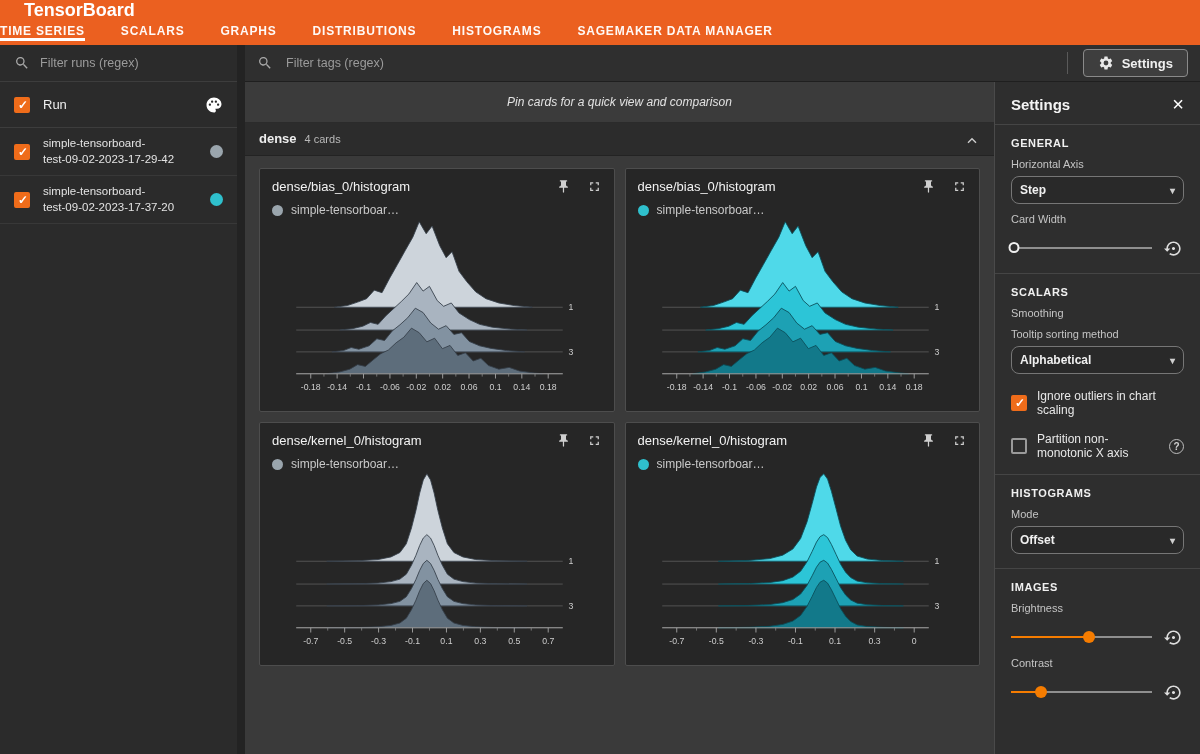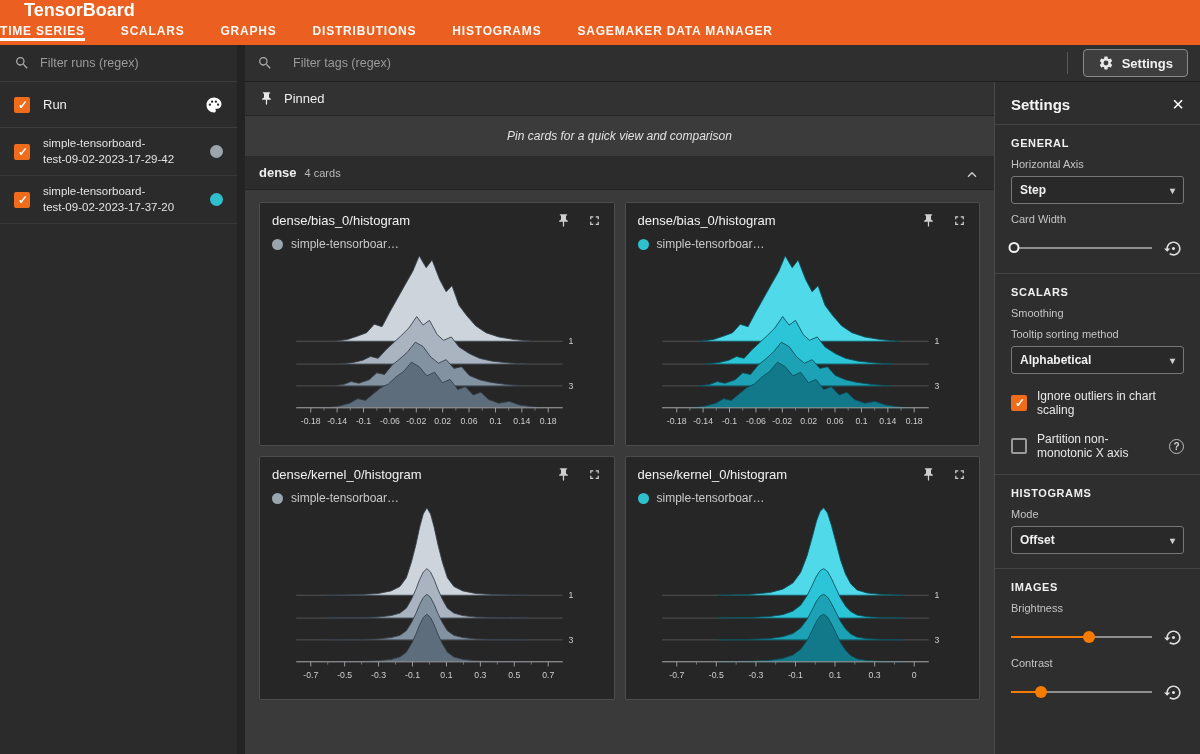--- a/index.html
+++ b/index.html
@@ -38,21 +38,21 @@
   .run-name { font-size:11.5px; line-height:1.35; color:#e3e3e3; }
   .run-dot { width:13px; height:13px; border-radius:50%; margin-left:auto; flex:none; }
 
   .cbx { width:16px; height:16px; border:2px solid #9a9a9a; border-radius:2px; flex:none; position:relative; cursor:pointer; }
   .cbx.checked { background:var(--accent2,#ef6c1a); border-color:var(--accent2,#ef6c1a); }
   .cbx.checked::after { content:"\2713"; color:#fff; font-size:12px; font-weight:bold; position:absolute; left:2px; top:-1px; }
 
   
   .toolbar { height:37px; background:#2f2f2f; display:flex; align-items:center; padding:0 12px; gap:10px;
              border-bottom:1px solid #1f1f1f; }
-  .toolbar .search { flex:1; display:flex; gap:20px; align-items:center; }
+  .toolbar .search { flex:1; display:flex; gap:13px; align-items:center; }
   .filter-group { display:flex; border:1px solid #6e6e6e; border-radius:4px; overflow:hidden; }
   .fbtn { font-size:11px; font-weight:bold; color:#e3e3e3; padding:5px 11px; border:none;
           border-right:1px solid #6e6e6e; background:transparent; cursor:pointer; font-family:inherit; }
   .fbtn:last-child { border-right:none; }
   .fbtn.active { background:#191919; }
   .vdiv { width:1px; height:22px; background:#5a5a5a; margin:0 5px; }
   .settings-btn { display:flex; align-items:center; gap:8px; background:#3e3e3e; border:1px solid #8a8a8a;
           border-radius:4px; color:#f0f0f0; font-size:13px; font-weight:bold; padding:5px 14px; cursor:pointer; font-family:inherit; }
   .settings-btn svg { width:16px; height:16px; }
 
@@ -84,21 +84,21 @@
 
   
   .panel { width:206px; background:#2e2e2e; border-left:1px solid #4a4a4a; color:#ddd;
            display:flex; flex-direction:column; overflow:hidden; }
   .panel-head { display:flex; align-items:center; justify-content:space-between; padding:12px 16px 10px; }
   .panel-title { font-size:15px; font-weight:bold; color:#f5f5f5; }
   .close-x { font-size:20px; color:#fff; cursor:pointer; line-height:1; }
   .section { border-top:1px solid #454545; padding:12px 16px 14px; }
   .sec-head { font-size:11px; font-weight:bold; letter-spacing:.6px; color:#f0f0f0; margin-bottom:4px; }
   .field-label { font-size:11px; color:#c4c4c4; margin:9px 0 6px; }
-  .select { height:28px; background:#292929; border:1px solid #767676; border-radius:3px; display:flex;
+  .select { height:28px; background:#292929; border:1px solid #767676; border-radius:8px; display:flex;
             align-items:center; justify-content:space-between; padding:0 8px; font-size:12px; color:#f0f0f0;
             font-weight:bold; cursor:pointer; }
   .caret { font-size:10px; color:#cfcfcf; }
   .slider-row { display:flex; align-items:center; gap:10px; margin-top:12px; }
   .slider { position:relative; flex:1; height:14px; cursor:pointer; }
   .slider .track { position:absolute; top:6px; left:0; right:0; height:2px; background:#8f8f8f; }
   .slider .fill { position:absolute; top:6px; left:0; height:2px; background:var(--accent,#f57c00); }
   .slider .thumb { position:absolute; top:1px; width:12px; height:12px; border-radius:50%;
                    background:var(--accent,#f57c00); transform:translateX(-50%); }
   .slider.plain .thumb { background:#2e2e2e; border:2px solid #f0f0f0; width:11px; height:11px; }
@@ -216,28 +216,20 @@
         <svg viewBox="0 0 24 24" fill="#e8e8e8">
             <path d="M19.14 12.94c.04-.3.06-.61.06-.94s-.02-.64-.07-.94l2.03-1.58a.49.49 0 0 0 .12-.61l-1.92-3.32a.488.488 0 0 0-.59-.22l-2.39.96c-.5-.38-1.03-.7-1.62-.94L14.4 2.81a.484.484 0 0 0-.48-.41h-3.84c-.24 0-.43.17-.47.41l-.36 2.54c-.59.24-1.13.57-1.62.94l-2.39-.96c-.22-.08-.47 0-.59.22L2.74 8.87c-.12.21-.08.47.12.61l2.03 1.58c-.05.3-.09.63-.09.94s.02.64.07.94l-2.03 1.58a.49.49 0 0 0-.12.61l1.92 3.32c.12.22.37.29.59.22l2.39-.96c.5.38 1.03.7 1.62.94l.36 2.54c.05.24.24.41.48.41h3.84c.24 0 .44-.17.47-.41l.36-2.54c.59-.24 1.13-.56 1.62-.94l2.39.96c.22.08.47 0 .59-.22l1.92-3.32c.12-.22.07-.47-.12-.61l-2.01-1.58zM12 15.6A3.6 3.6 0 1 1 12 8.4a3.6 3.6 0 0 1 0 7.2z"></path>
           </svg>
         <span>Settings</span>
       </button>
     </div>
 
     <div class="body-row">
 
       <div class="cards-col">
-        <div class="pinned-bar">
-          <span style="display:flex">
-            <svg viewBox="0 0 24 24" width="15" height="15" fill="#e8e8e8">
-                <path d="M16 9V4h1c.55 0 1-.45 1-1s-.45-1-1-1H7c-.55 0-1 .45-1 1s.45 1 1 1h1v5c0 1.66-1.34 3-3 3v2h5.97v7l1 1 1-1v-7H19v-2c-1.66 0-3-1.34-3-3z"></path>
-              </svg>
-          </span>
-          <span>Pinned</span>
-        </div>
         <div class="pin-message">Pin cards for a quick view and comparison</div>
         <div class="dense-bar">
           <span class="dense-name">dense</span>
           <span class="dense-count">4 cards</span>
           <span class="chev">
             <svg viewBox="0 0 24 24" width="16" height="16" fill="none" stroke="#cfcfcf" stroke-width="2">
                 <path d="M6 14.5l6-6 6 6"></path>
               </svg>
           </span>
         </div>

